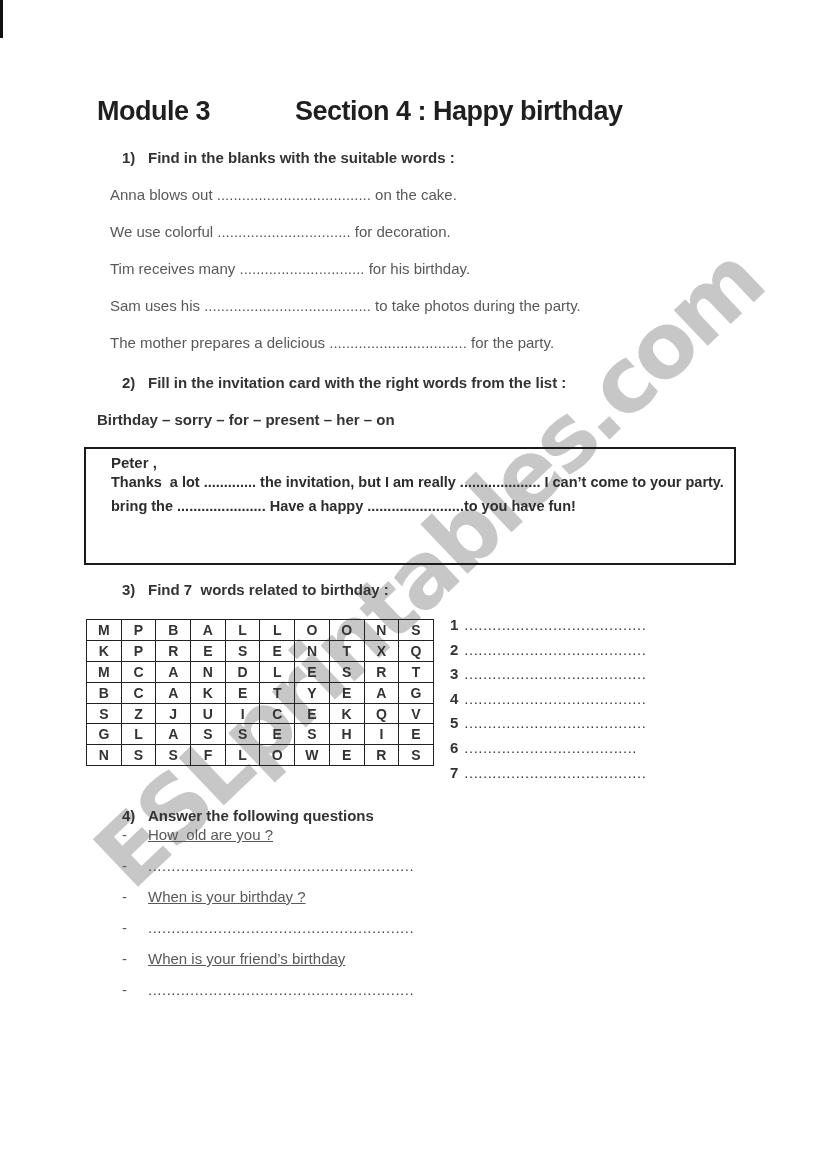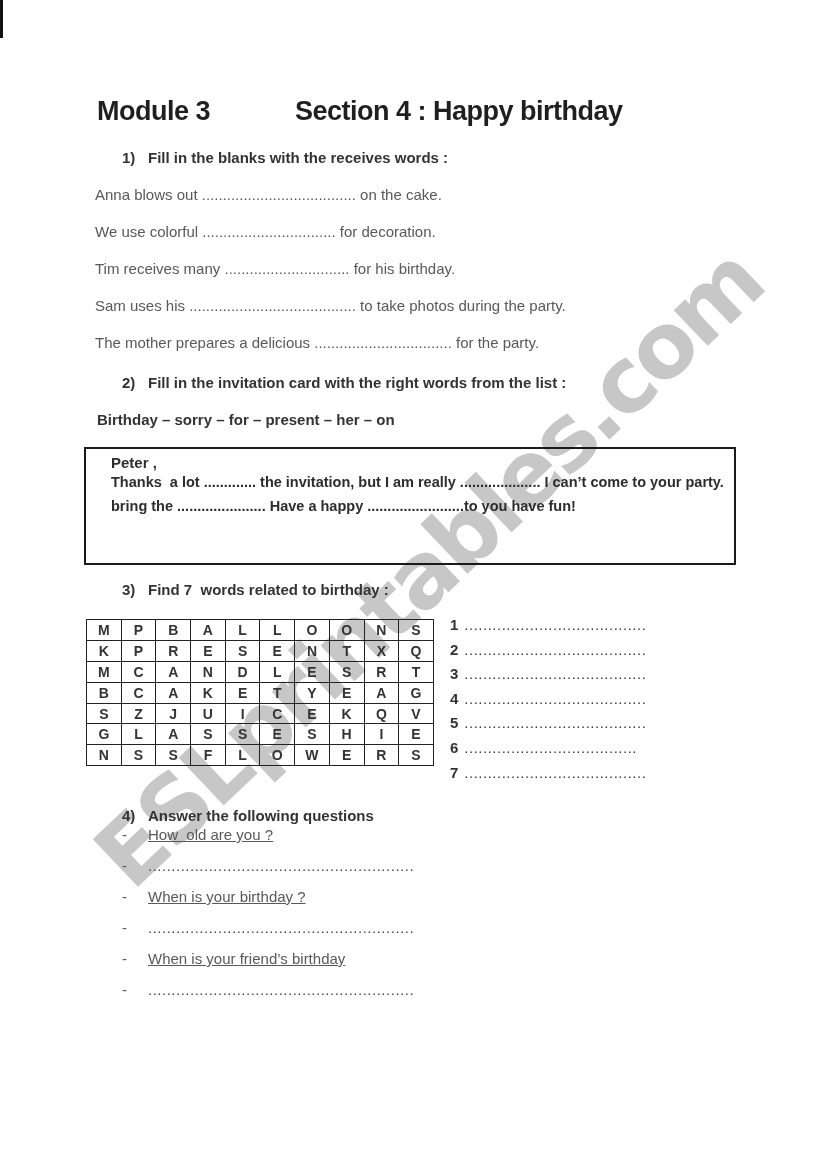--- a/index.html
+++ b/index.html
@@ -50,21 +50,21 @@
     font-weight: bold;
     color: #333333;
     white-space: pre;
   }
   .ex-num { display: inline-block; width: 26px; flex: 0 0 26px; }
   .h1pos { top: 149px; left: 122px; }
   .h2pos { top: 374px; left: 122px; }
   .h3pos { top: 581px; left: 122px; }
   .h4pos { top: 807px; left: 122px; }
 
-  .sentences { top: 184px; left: 95px; }
+  .sentences { top: 184px; left: 110px; }
   .sentence {
     font-size: 15px;
     color: #595959;
     line-height: 22px;
     margin-bottom: 15px;
     white-space: pre;
   }
 
   .word-list {
     top: 411px; left: 97px;
@@ -142,21 +142,21 @@
   <div class="watermark">ESLprintables.com</div>
   <div class="edge-artifact"></div>
 
   <div class="abs title-row">
     <span class="title-part title-module">Module 3</span>
     <span class="title-part title-section">Section 4 : Happy birthday</span>
   </div>
 
   <div class="abs ex-header h1pos">
     <span class="ex-num">1)</span>
-    <span>Fill in the blanks with the receives words :</span>
+    <span>Find in the blanks with the suitable words :</span>
   </div>
 
   <div class="abs sentences" id="ex1-sentences">
       <div class="sentence">Anna blows out ..................................... on the cake.</div>
       <div class="sentence">We use colorful ................................ for decoration.</div>
       <div class="sentence">Tim receives many .............................. for his birthday.</div>
       <div class="sentence">Sam uses his ........................................ to take photos during the party.</div>
       <div class="sentence">The mother prepares a delicious ................................. for the party.</div>
     </div>
 

